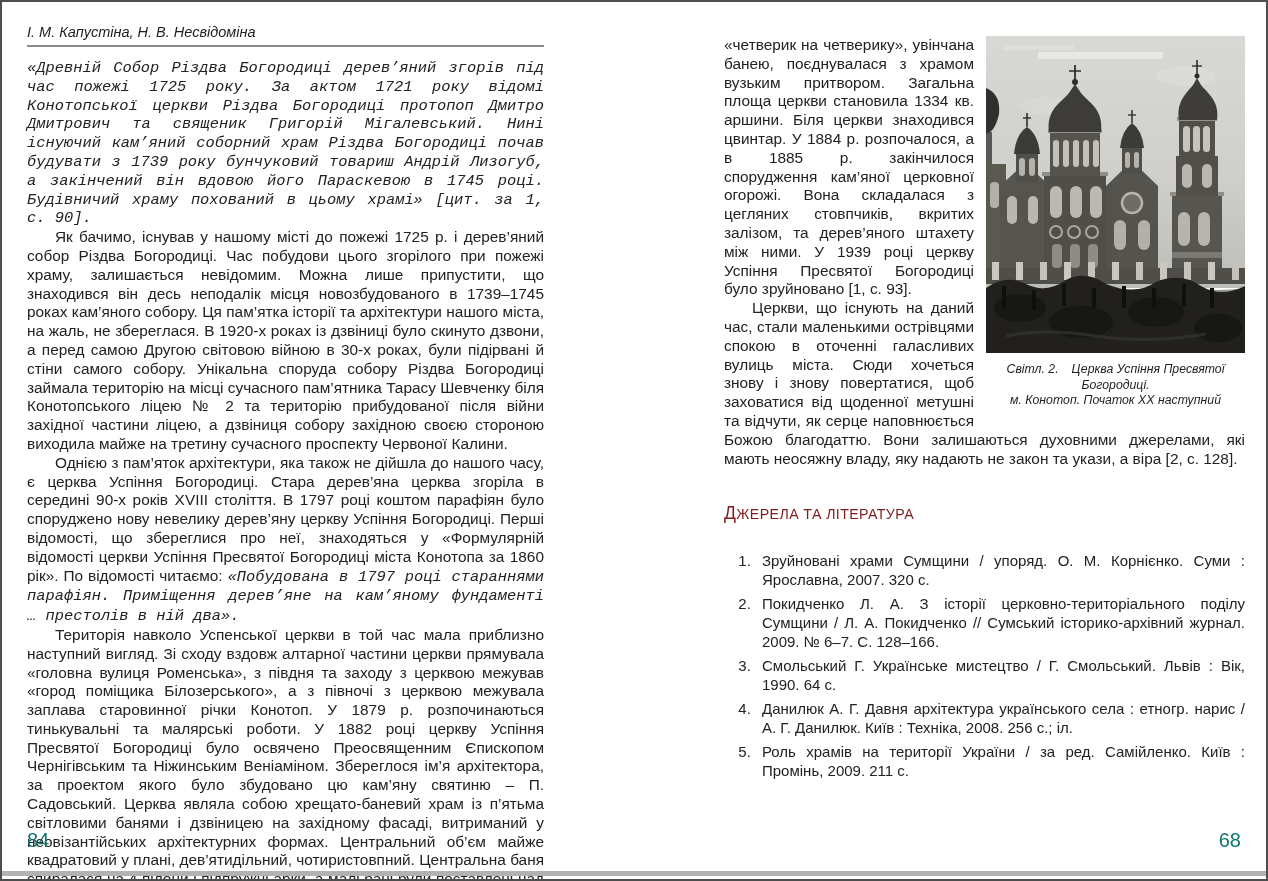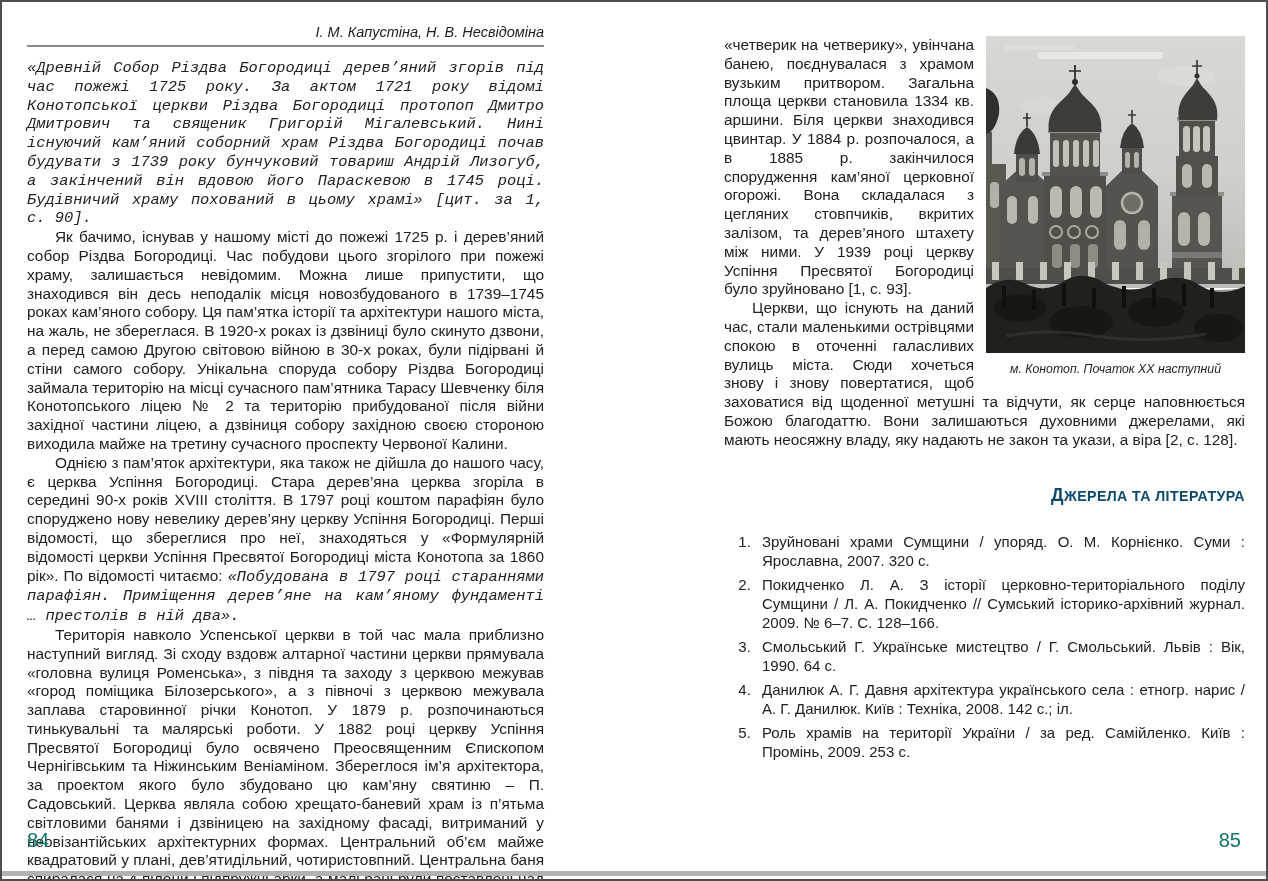--- a/index.html
+++ b/index.html
@@ -24,21 +24,20 @@
   }
   .page-left  { left: 25px;  width: 517px; }
   .page-right { left: 722px; width: 521px; }
 
   .running-header {
     font-style: italic;
     font-size: 14.5px;
     color: #1e1e1e;
     padding-bottom: 5px;
     border-bottom: 2px solid #8c8c8c;
-    text-align: right;
   }
   .running-header.right { text-align: right; }
 
   .page-body { margin-top: 12px; font-size: 15.4px; line-height: 18.8px; }
   .page-body p {
     margin: 0;
     text-align: justify;
     text-indent: 28px;
   }
   .page-body p.noindent { text-indent: 0; }
@@ -56,26 +55,26 @@
     font-style: italic;
     font-size: 12.3px;
     line-height: 15.5px;
     text-align: center;
     color: #1f1f1f;
   }
   .cap-label { margin-right: 13px; }
 
   .src-heading {
     clear: both;
-    text-align: right;
+    text-align: left;
     font-size: 14.2px;
-    font-weight: 700;
+    font-weight: 400;
     letter-spacing: 0.4px;
     margin: 36px 0 27px 0;
-    color: #0c4a6e;
+    color: #7f1d1d;
   }
   .src-heading::first-letter { font-size: 17.6px; }
 
   ol.src-list {
     margin: 0;
     padding-left: 31px;
     font-size: 15px;
     line-height: 19px;
   }
   ol.src-list li {
@@ -235,36 +234,37 @@
           <rect x="46" y="254" width="4" height="20" fill="#0f0f0e"></rect>
           <rect x="76" y="248" width="4" height="22" fill="#0f0f0e"></rect>
           <rect x="106" y="252" width="4" height="20" fill="#0f0f0e"></rect>
           <rect x="136" y="250" width="4" height="22" fill="#0f0f0e"></rect>
           <rect x="166" y="252" width="4" height="20" fill="#0f0f0e"></rect>
           <rect x="196" y="248" width="4" height="22" fill="#0f0f0e"></rect>
           <rect x="224" y="252" width="4" height="20" fill="#0f0f0e"></rect>
           <path d="M20,300 Q60,292 110,300 Q160,308 220,298" stroke="#3a3934" stroke-width="3" fill="none" opacity="0.6"></path>
         </svg>
         <figcaption>
+          <div class="cap-line1"><span class="cap-label">Світл. 2.</span><span>Церква Успіння Пресвятої Богородиці.</span></div>
           <div class="cap-line2">м. Конотоп. Початок XX наступний</div>
         </figcaption>
       </figure>
 
       <p class="noindent">«четверик на четверику», увінчана банею, поєднувалася з храмом вузьким притвором. Загальна площа церкви становила 1334 кв. аршини. Біля церкви знаходився цвинтар. У 1884 р. розпочалося, а в 1885 р. закінчилося спорудження кам’яної церковної огорожі. Вона складалася з цегляних стовпчиків, вкритих залізом, та дерев’яного штахету між ними. У 1939 році церкву Успіння Пресвятої Богородиці було зруйновано [1, с. 93].</p>
       <p>Церкви, що існують на даний час, стали маленькими острівцями спокою в оточенні галасливих вулиць міста. Сюди хочеться знову і знову повертатися, щоб заховатися від щоденної метушні та відчути, як серце наповнюється Божою благодаттю. Вони залишаються духовними джерелами, які мають неосяжну владу, яку надають не закон та укази, а віра [2, с. 128].</p>
 
       <h3 class="src-heading">ДЖЕРЕЛА ТА ЛІТЕРАТУРА</h3>
 
       <ol class="src-list">
         <li>Зруйновані храми Сумщини / упоряд. О. М. Корнієнко. Суми : Ярославна, 2007. 320 с.</li>
         <li>Покидченко Л. А. З історії церковно-територіального поділу Сумщини / Л. А. Покидченко // Сумський історико-архівний журнал. 2009. № 6–7. С. 128–166.</li>
         <li>Смольський Г. Українське мистецтво / Г. Смольський. Львів : Вік, 1990. 64 с.</li>
-        <li>Данилюк А. Г. Давня архітектура українського села : етногр. нарис / А. Г. Данилюк. Київ : Техніка, 2008. 142 с.; іл.</li>
-        <li>Роль храмів на території України / за ред. Самійленко. Київ : Промінь, 2009. 253 с.</li>
+        <li>Данилюк А. Г. Давня архітектура українського села : етногр. нарис / А. Г. Данилюк. Київ : Техніка, 2008. 256 с.; іл.</li>
+        <li>Роль храмів на території України / за ред. Самійленко. Київ : Промінь, 2009. 211 с.</li>
       </ol>
     </div>
   </div>
 
   <div class="page-number left">84</div>
-  <div class="page-number right">85</div>
+  <div class="page-number right">68</div>
 
   <div class="bottom-shadow"></div>
 </div>
 
 </body></html>

